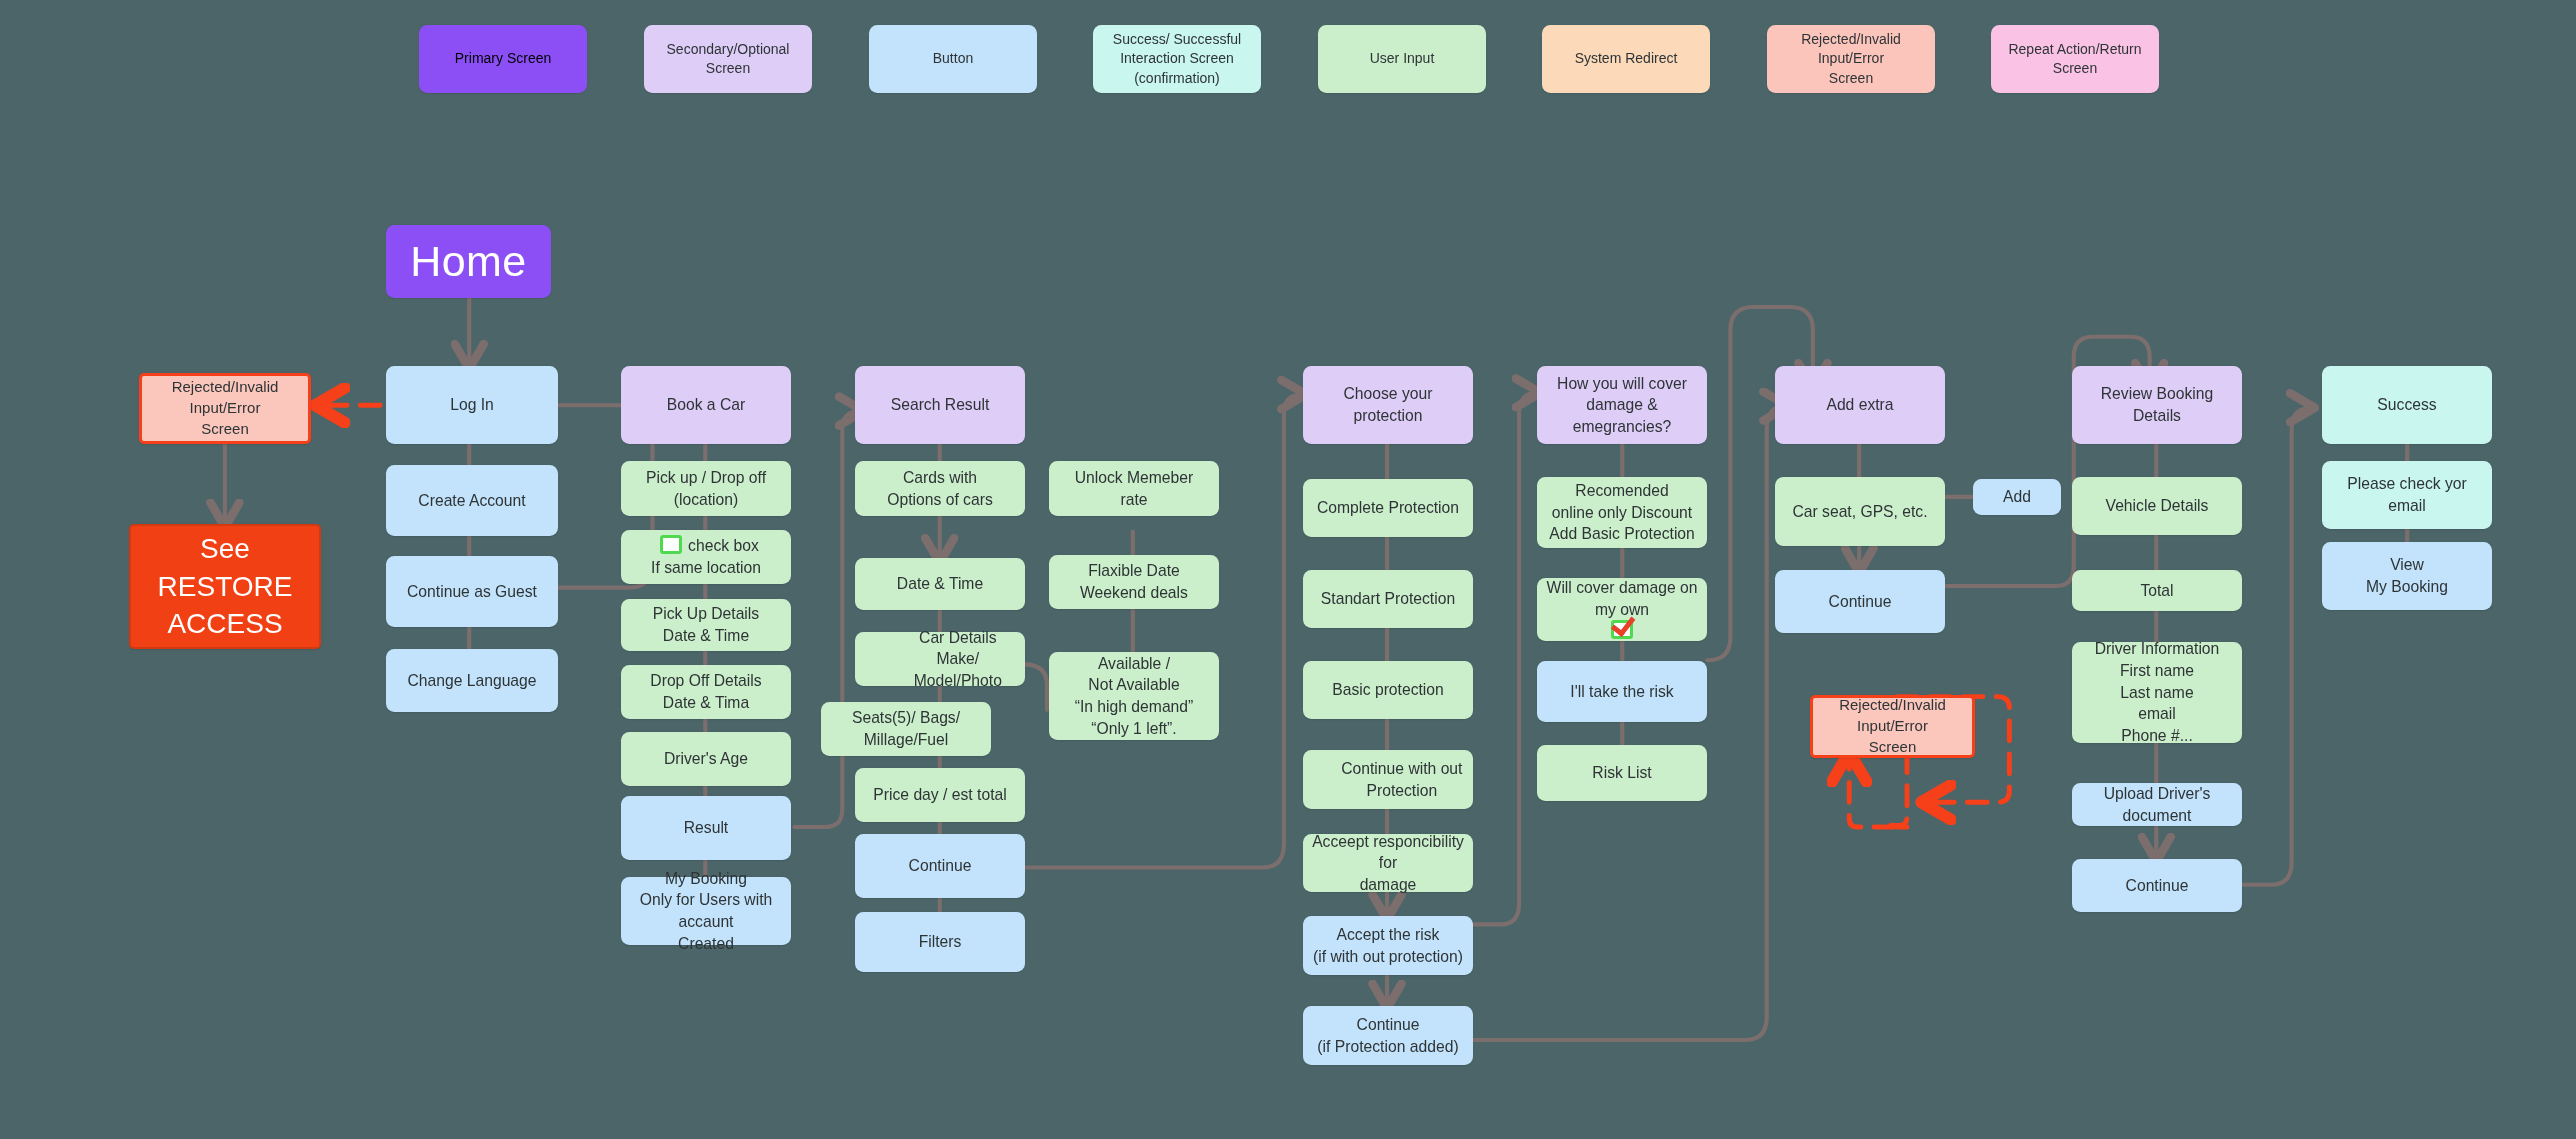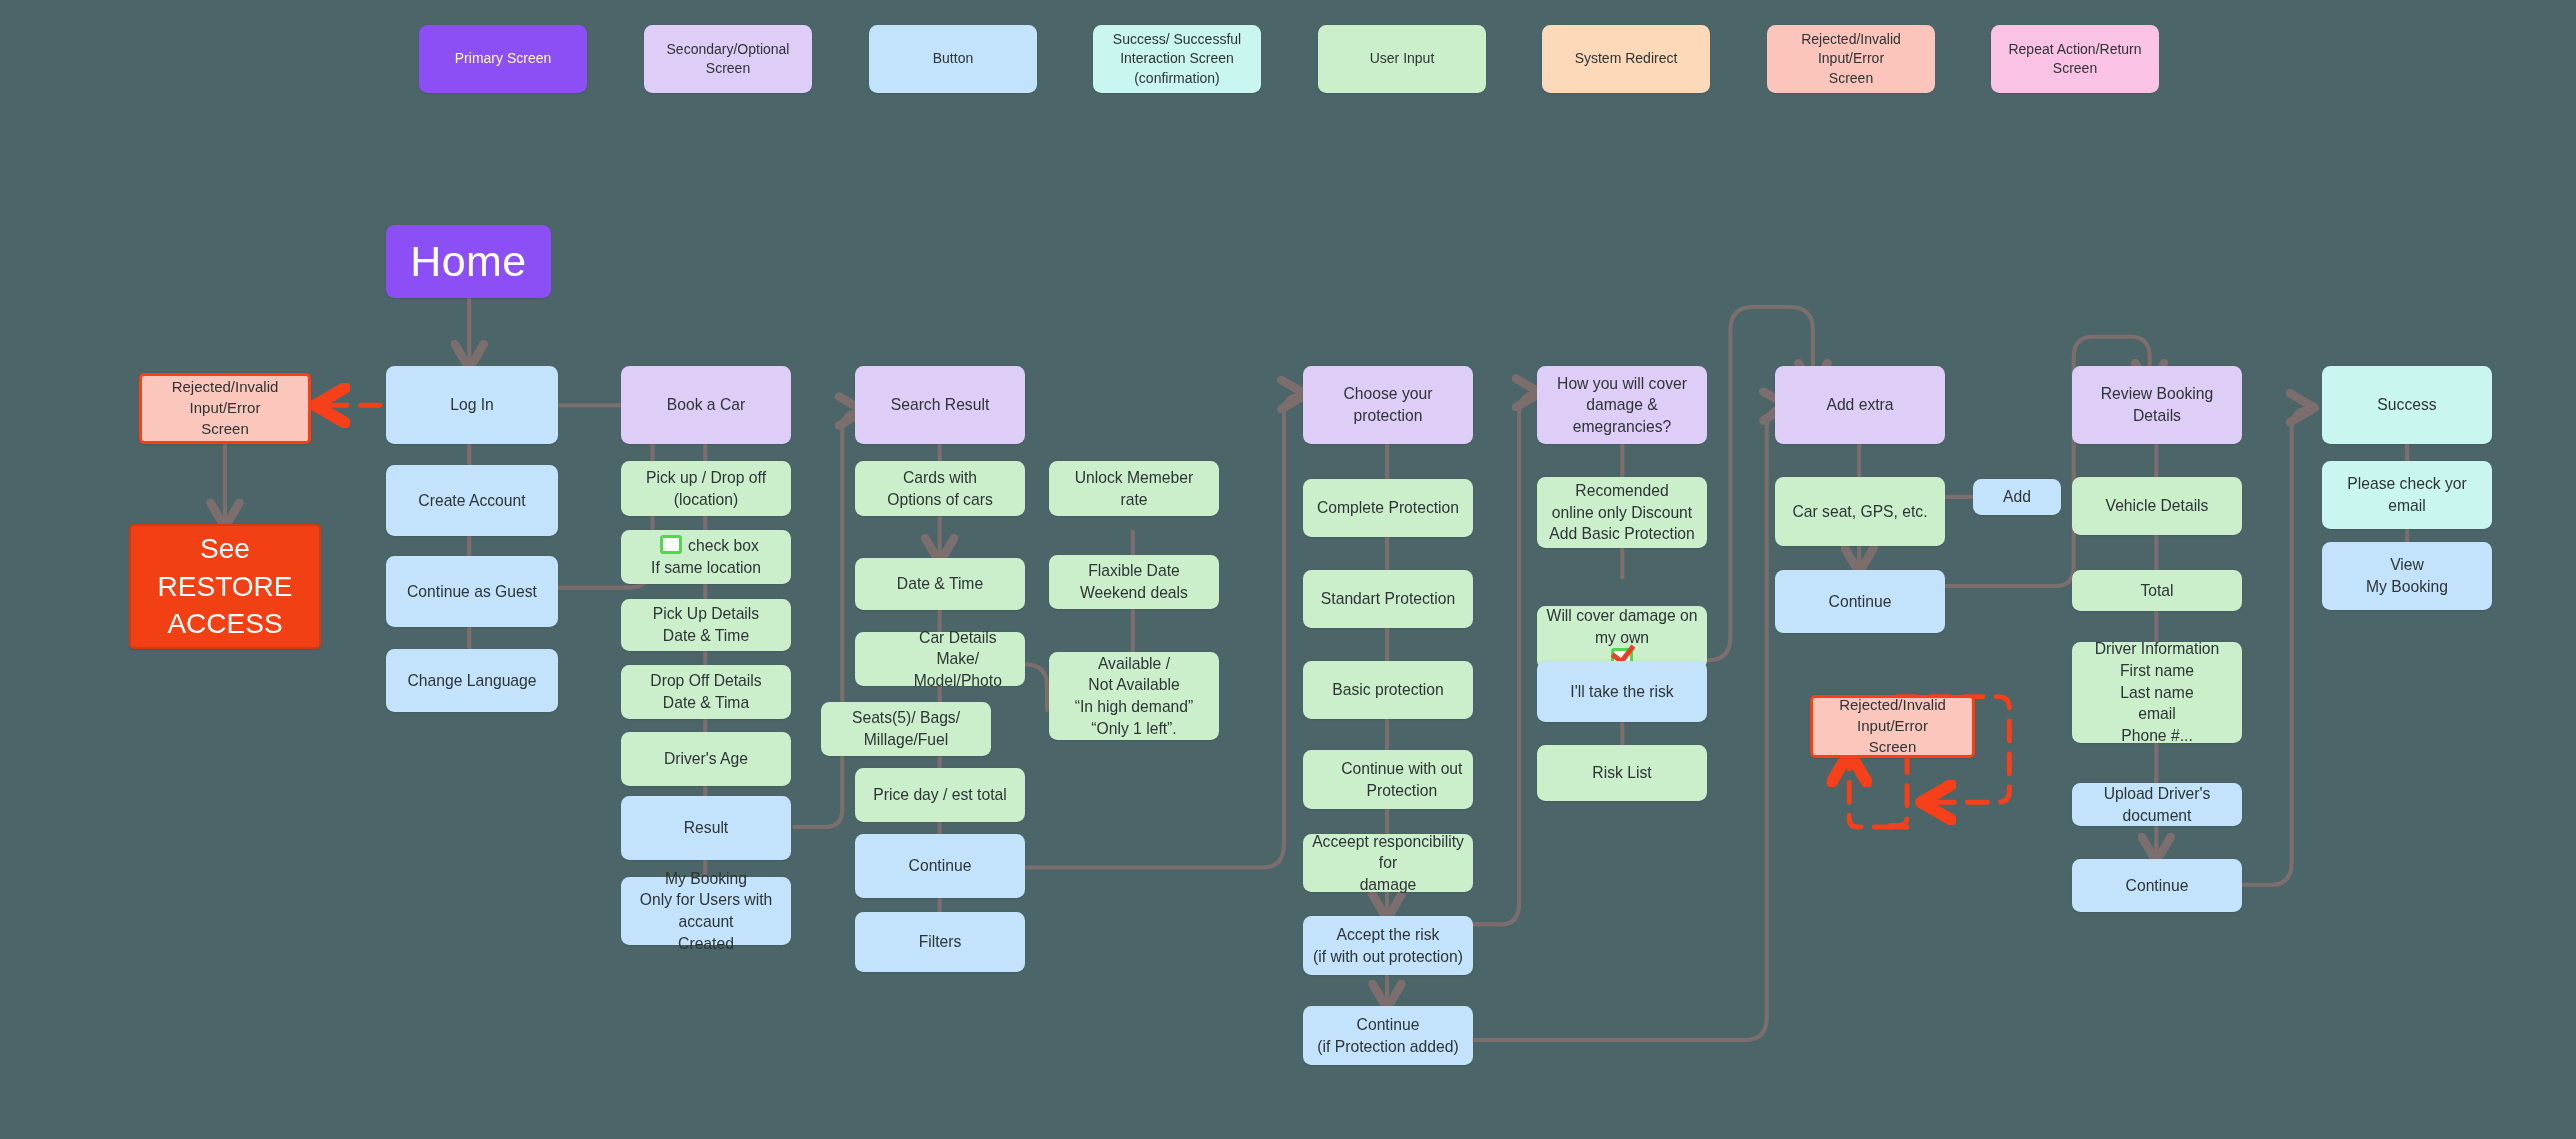--- a/index.html
+++ b/index.html
@@ -19,21 +19,21 @@
     display:flex;align-items:center;justify-content:center;
     text-align:center;
     color:#2e3436;
     font-size:15.7px;
     line-height:1.38;
     padding:5px 8.3px;
     box-shadow:0 0.8px 1.7px rgba(0,0,0,.10);
     z-index:3;
   }
   .node span.lbl{white-space:pre-line;display:block;}
-  .t-primary{background:#8b4ff5;color:#fef9c3;}
+  .t-primary{background:#8b4ff5;color:#000000;}
   .t-secondary{background:#ddcdf7;}
   .t-button{background:#c2e3fb;}
   .t-success{background:#c9f6ee;}
   .t-input{background:#cbeecb;}
   .t-redirect{background:#fbd9b9;}
   .t-error{background:#fcc5bc;}
   .t-repeat{background:#fac3e6;}
   .legend .node{font-size:14px;}
   .node.home{font-size:43px;font-weight:400;color:#fff;letter-spacing:0.4px;}
   .node.err-strong{border:3.3px solid #f6401a;background:#fbc6bc;border-radius:5px;}
@@ -312,21 +312,21 @@
 
   <div class="node t-secondary" style="left:1537px;top:366px;width:170px;height:78px;">
       <span class="lbl">How you will cover damage &amp;
 emegrancies?</span>
     </div>
   <div class="node t-input" style="left:1537px;top:477px;width:170px;height:71px;">
       <span class="lbl">Recomended
 online only Discount
 Add Basic Protection</span>
     </div>
-  <div class="node t-input" style="left:1537px;top:578px;width:170px;height:63px;margin-top:28px;">
+  <div class="node t-input" style="left:1537px;top:578px;width:170px;height:63px;">
     <span class="lbl"><span>Will cover damage on my own</span><br><span class="cbox checked"></span></span>
   </div>
   <div class="node t-button" style="left:1537px;top:661px;width:170px;height:61px;">
       <span class="lbl">I'll take the risk</span>
     </div>
   <div class="node t-input" style="left:1537px;top:745px;width:170px;height:56px;">
       <span class="lbl">Risk List</span>
     </div>
 
   <div class="node t-secondary" style="left:1775px;top:366px;width:170px;height:78px;">

